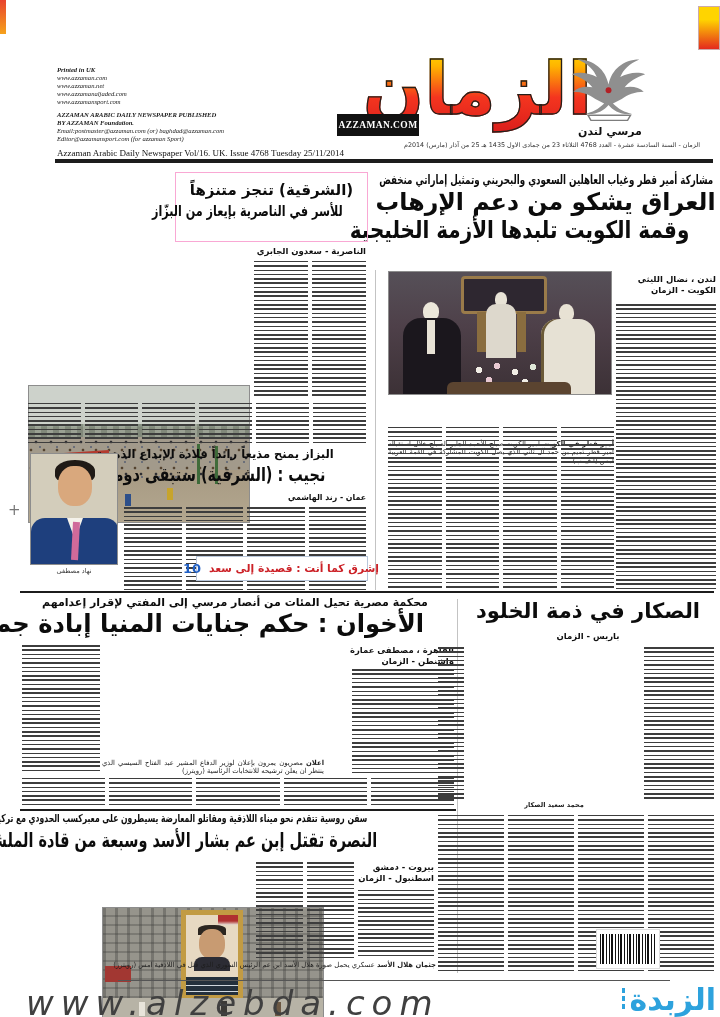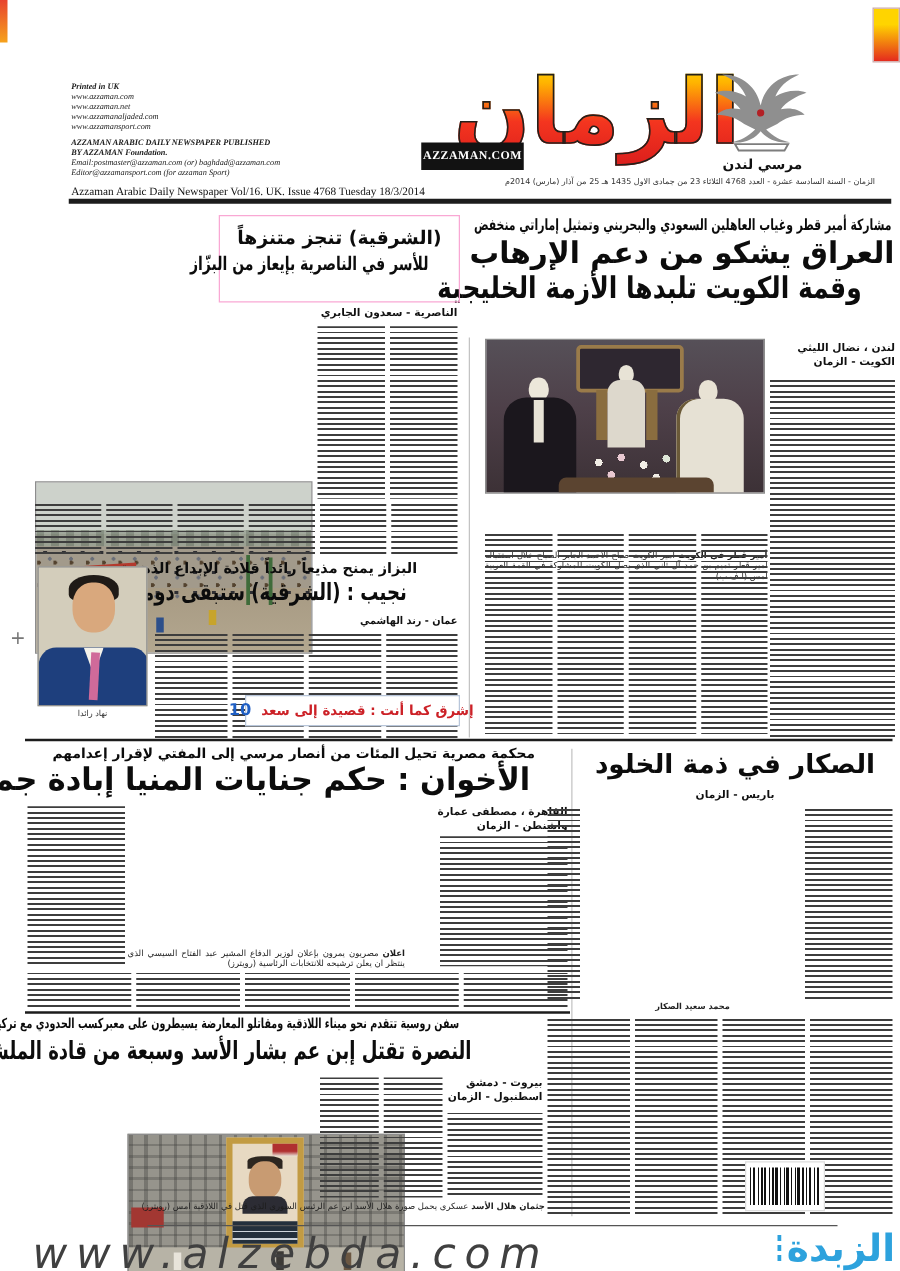--- a/index.html
+++ b/index.html
@@ -63,21 +63,21 @@
     <div>www.azzamanaljaded.com</div>
     <div>www.azzamansport.com</div>
     <div style="height:5px;"></div>
     <div class="mh-bold fitline">AZZAMAN ARABIC DAILY NEWSPAPER PUBLISHED</div>
     <div class="mh-bold">BY AZZAMAN Foundation.</div>
     <div class="fitline">Email:postmaster@azzaman.com  (or)  baghdad@azzaman.com</div>
     <div class="fitline">Editor@azzamansport.com   (for azzaman Sport)</div>
   </div>
 
   <div class="abs serif" style="left:57px;top:148px;width:348px;font-size:9px;color:#111;">
-    <span class="fitline">Azzaman Arabic Daily Newspaper Vol/16. UK. Issue 4768 Tuesday 18/3/2014</span>
+    <span class="fitline">Azzaman Arabic Daily Newspaper Vol/16. UK. Issue 4768 Tuesday 25/11/2014</span>
   </div>
 
   <div class="abs logo-ar ar" style="left:335px;top:44px;width:285px;height:92px;">الزمان</div>
   <div class="abs azbox" style="left:337px;top:114px;width:82px;height:22px;">AZZAMAN.COM</div>
 
   <div class="abs" style="left:566px;top:52px;width:88px;height:70px;">
     <svg viewBox="0 0 120 95" width="88" height="70" aria-hidden="true">
       <path d="M58 44 C54 24 38 10 16 10 C30 16 38 24 42 34 C32 28 18 26 8 30 C20 34 30 40 36 48 C26 46 16 48 10 54 C22 54 32 58 40 64 L52 70 C44 78 36 82 26 84 C40 86 52 80 58 72 C64 80 76 86 90 84 C80 82 72 78 64 70 L76 64 C84 58 94 54 106 54 C100 48 90 46 80 48 C86 40 96 34 108 30 C98 26 84 28 74 34 C78 24 86 16 100 10 C78 10 62 24 58 44 Z" fill="#8f8f8f"></path>
       <circle cx="58" cy="52" r="4" fill="#b32025"></circle>
       <path d="M30 86 L88 86 L84 93 L34 93 Z" fill="none" stroke="#7d7d7d" stroke-width="2"></path>
@@ -184,21 +184,21 @@
   </div>
 
   <div class="abs" style="left:30px;top:453px;width:90px;height:124px;">
     <div class="photo" style="width:88px;height:112px;background:#d3cdbb;">
       <div class="abs" style="left:24px;top:6px;width:40px;height:22px;background:#1f1a16;border-radius:50% 50% 30% 30%;"></div>
       <div class="abs" style="left:27px;top:12px;width:34px;height:40px;background:#d9a87d;border-radius:45%;"></div>
       <div class="abs" style="left:0;top:64px;width:88px;height:48px;background:#1e3f7d;border-radius:14px 14px 0 0;"></div>
       <div class="abs" style="left:36px;top:64px;width:16px;height:22px;background:#f4f2ea;clip-path:polygon(0 0,100% 0,50% 100%);"></div>
       <div class="abs" style="left:41px;top:68px;width:7px;height:38px;background:#d06a9a;transform:rotate(3deg);"></div>
     </div>
-    <div class="ar" style="width:88px;text-align:center;font-size:6.5px;color:#333;margin-top:2px;">نهاد رائدا</div>
+    <div class="ar" style="width:88px;text-align:center;font-size:6.5px;color:#333;margin-top:2px;">نهاد مصطفى</div>
   </div>
 
   <div class="abs cols" style="left:124px;top:507px;width:242px;height:84px;">
     <div class="col"></div>
     <div class="col"></div>
     <div class="col"></div>
     <div class="col"></div>
   </div>
 
   <div class="abs strip" style="left:196px;top:556px;width:170px;height:23px;">

